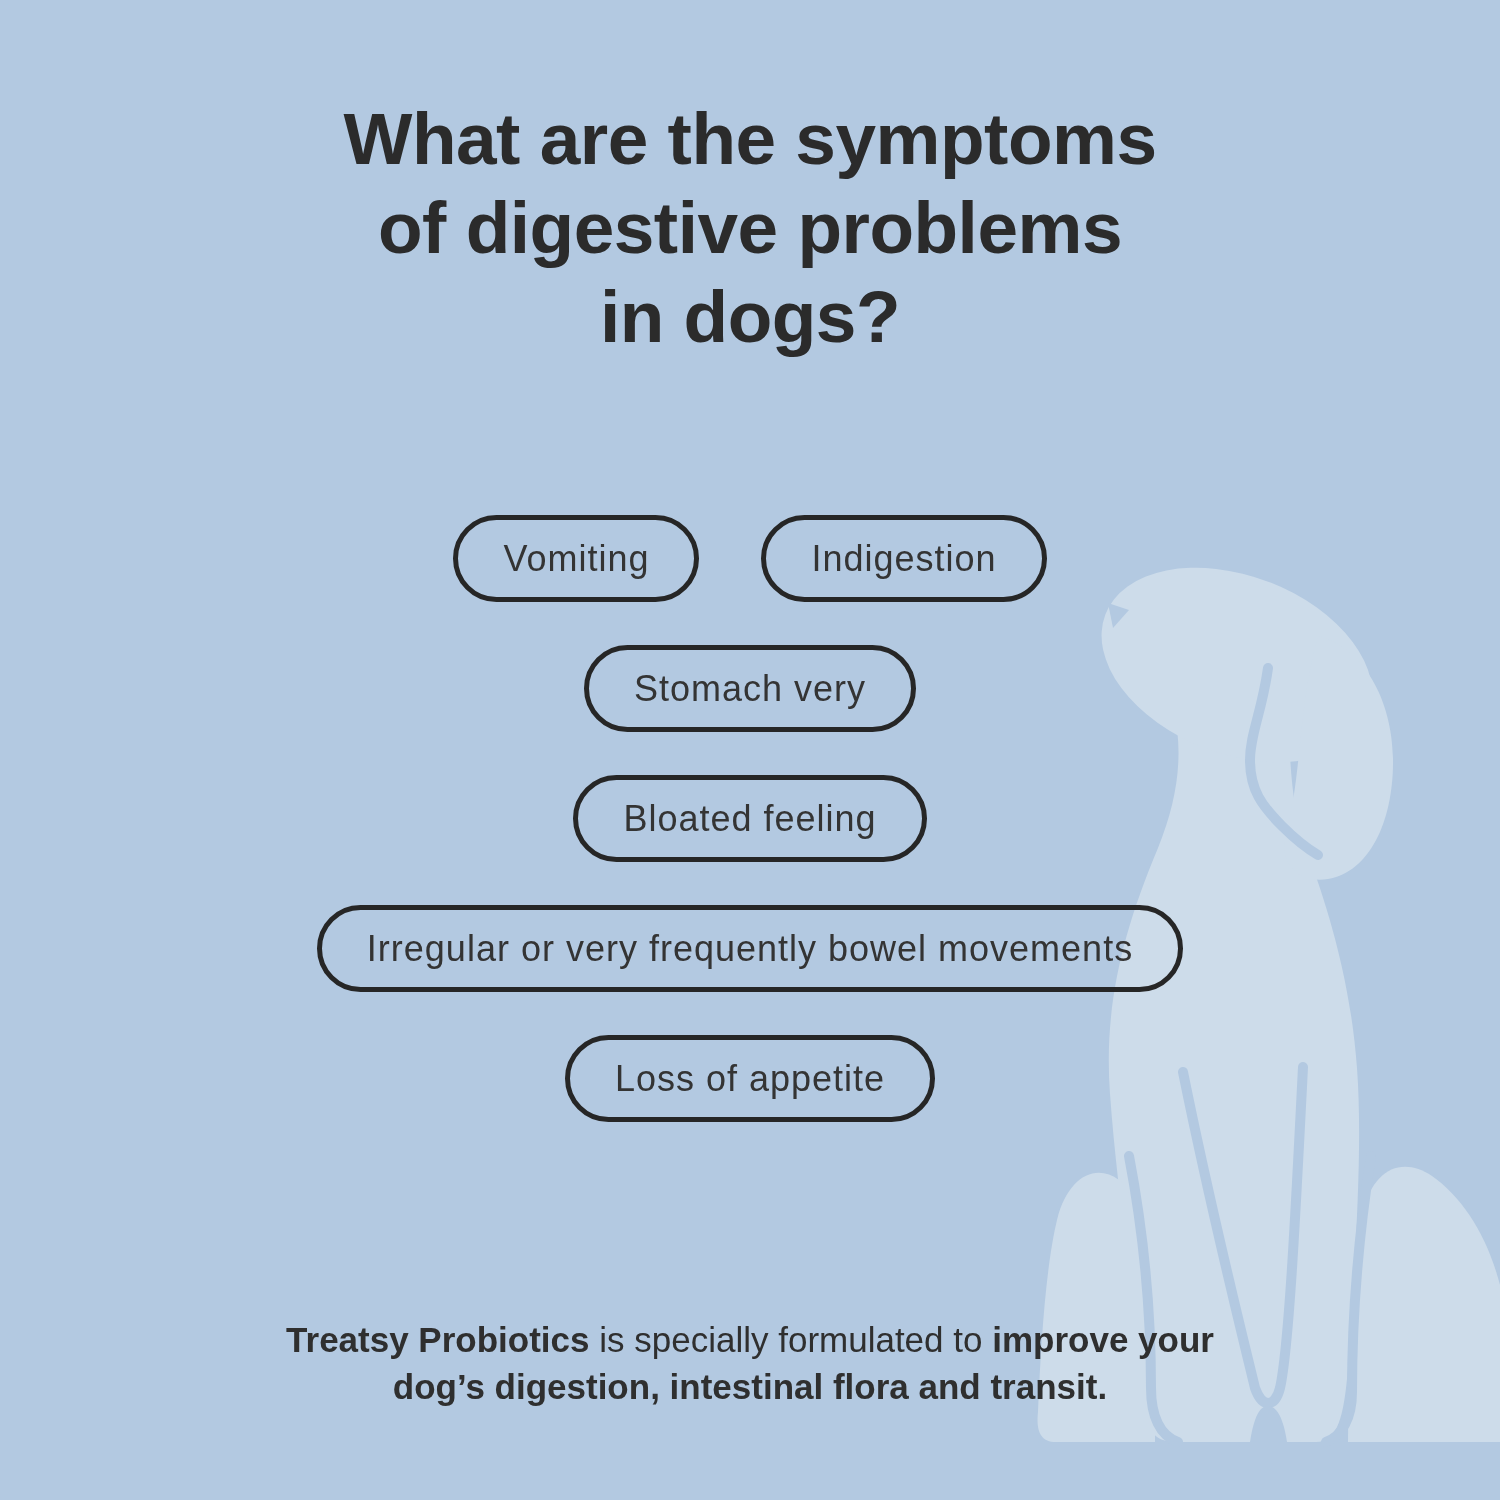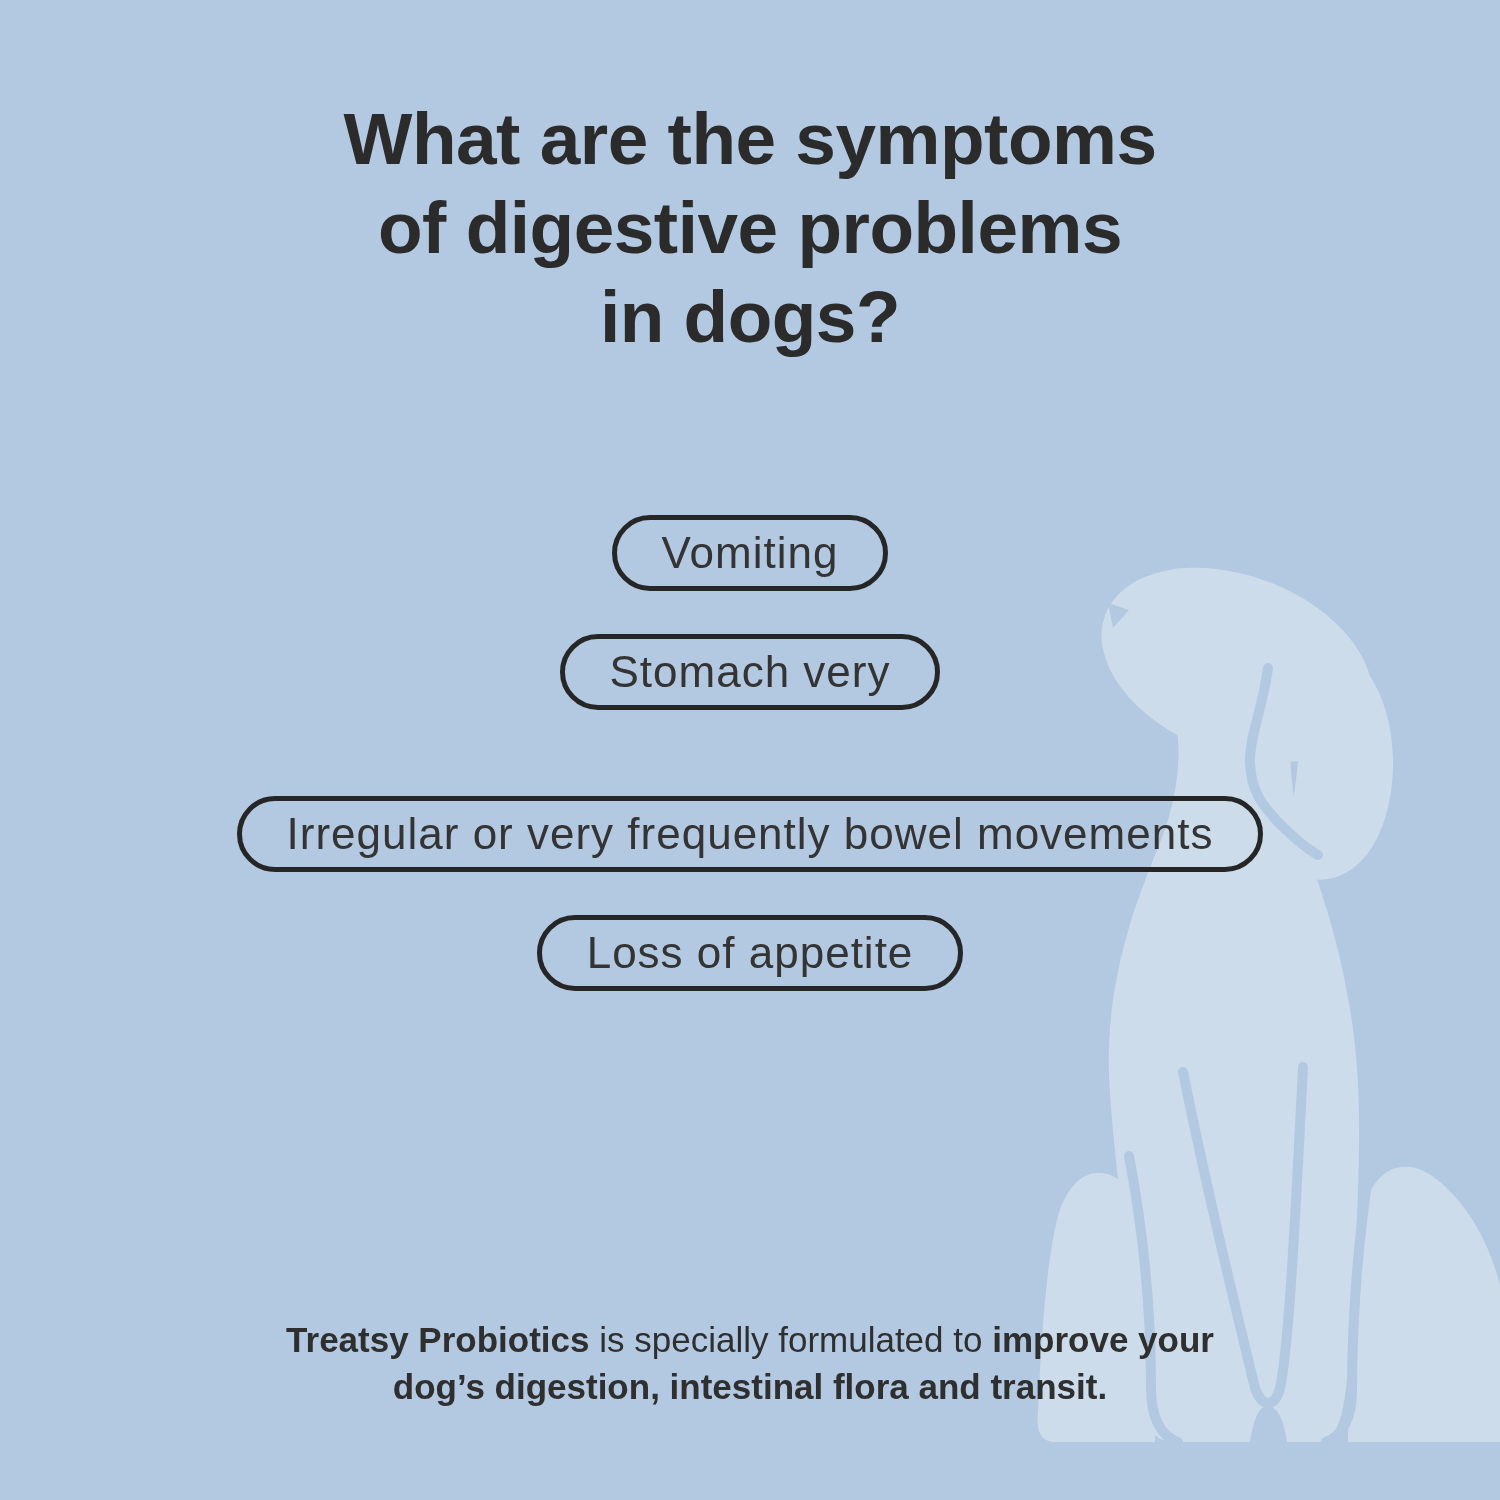--- a/index.html
+++ b/index.html
@@ -34,26 +34,26 @@
   }
 
   
   .pills{
     position:absolute;top:515px;left:0;right:0;
     display:flex;flex-direction:column;align-items:center;gap:43px;
   }
   .pill-row{display:flex;justify-content:center;gap:62px;}
   .pill{
     box-sizing:border-box;
-    height:76px;
+    height:87px;
     border:5px solid var(--pill-border);
     border-radius:44px;
     display:flex;align-items:center;justify-content:center;
     padding:0 45px;
-    font-size:44px;
+    font-size:36px;
     letter-spacing:1px;
     color:var(--pill-text);
     background:transparent;
     white-space:nowrap;
   }
 
   
   .footer{
     position:absolute;top:1316px;left:50%;transform:translateX(-50%);
     width:1000px;
@@ -132,25 +132,27 @@
 
   <div class="heading">
     <div>What are the symptoms</div>
     <div>of digestive problems</div>
     <div>in dogs?</div>
   </div>
 
   <div class="pills">
     <div class="pill-row">
       <div class="pill">Vomiting</div>
+      <div class="pill">Indigestion</div>
     </div>
     <div class="pill-row">
       <div class="pill">Stomach very</div>
     </div>
     <div class="pill-row">
+      <div class="pill">Bloated feeling</div>
     </div>
     <div class="pill-row">
       <div class="pill">Irregular or very frequently bowel movements</div>
     </div>
     <div class="pill-row">
       <div class="pill">Loss of appetite</div>
     </div>
   </div>
 
   <p class="footer"><b>Treatsy Probiotics</b><span> is specially formulated to </span><b>improve your dog’s digestion, intestinal flora and transit.</b></p>

